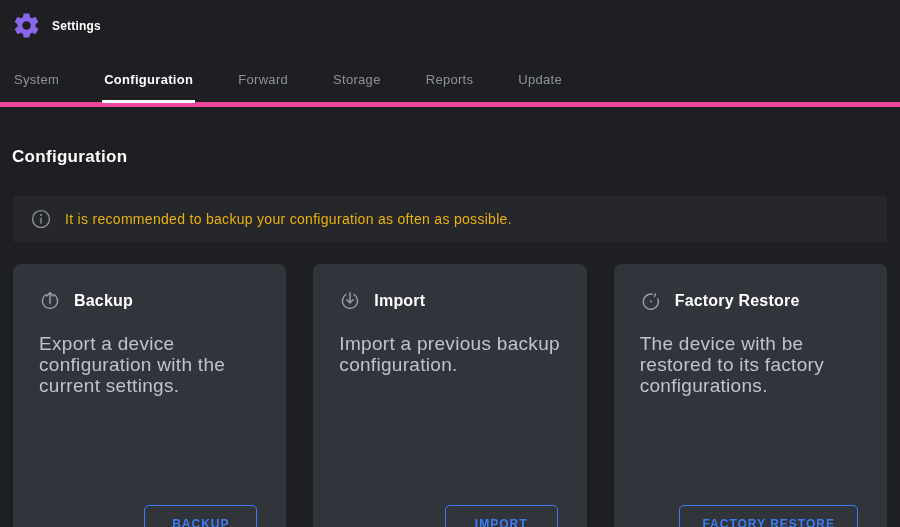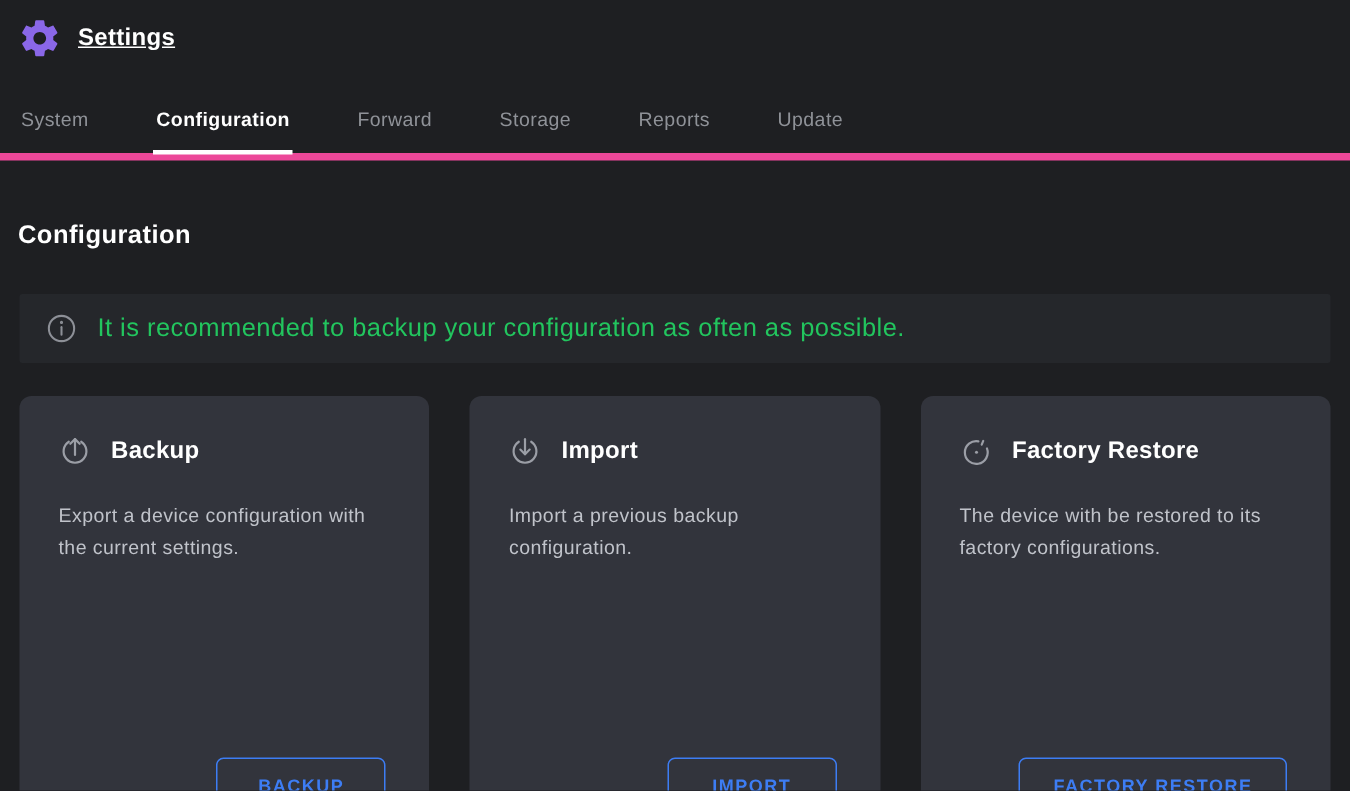--- a/index.html
+++ b/index.html
@@ -10,21 +10,21 @@
     color:#fff;
     -webkit-font-smoothing:antialiased;
   }
 
   
   .header {
     display:flex; align-items:center; gap:11px;
     padding:11px 12px 8px 12px; height:48px;
   }
   .gear { width:29px; height:29px; color:#8a67e8; }
-  .app-title { font-size:16px; font-weight:bold; letter-spacing:.2px;text-decoration:underline; }
+  .app-title { font-size:12px; font-weight:bold; letter-spacing:.2px; }
 
   
   .tabs {
     display:flex; gap:41px;
     padding:0 12px;
     margin-top:14px;
     border-bottom:5px solid #ec4899;
   }
   .tab {
     position:relative;
@@ -50,42 +50,42 @@
   
   .banner {
     margin:29px 13px 0 13px;
     height:46px;
     background:#25272b;
     border-radius:2px;
     display:flex; align-items:center; gap:13px;
     padding:0 17px;
   }
   .banner .info-ic { width:22px; height:22px; color:#8d9097; flex:none; }
-  .banner-text { font-size:17px; color:#22c55e; letter-spacing:.3px; }
+  .banner-text { font-size:14px; color:#eab308; letter-spacing:.3px; }
 
   
   .cards {
     margin:22px 13px 0 13px;
     display:flex; gap:27px;
   }
   .card {
     flex:1;
     background:#32343c;
     border-radius:8px;
     height:306px;
     padding:26px 24px 24px 26px;
     display:flex; flex-direction:column;
     position:relative;
   }
   .card-head { display:flex; align-items:center; gap:13px; }
   .card-ic { width:22px; height:22px; color:#9b9ea6; flex:none; }
   .card-title { font-size:16px; font-weight:bold; letter-spacing:.2px; }
   .card-desc {
     margin-top:21px;
-    font-size:13px; color:#c0c3ca;
+    font-size:19px; color:#c0c3ca;
     line-height:21px; letter-spacing:.3px;
     max-width:232px;
   }
   .card-note {
     margin-top:8px;
     font-size:13px; font-style:italic; color:#c0c3ca;
     line-height:21px; letter-spacing:.3px;
   }
   .card-note:empty { display:none; }
   .card-btn {

